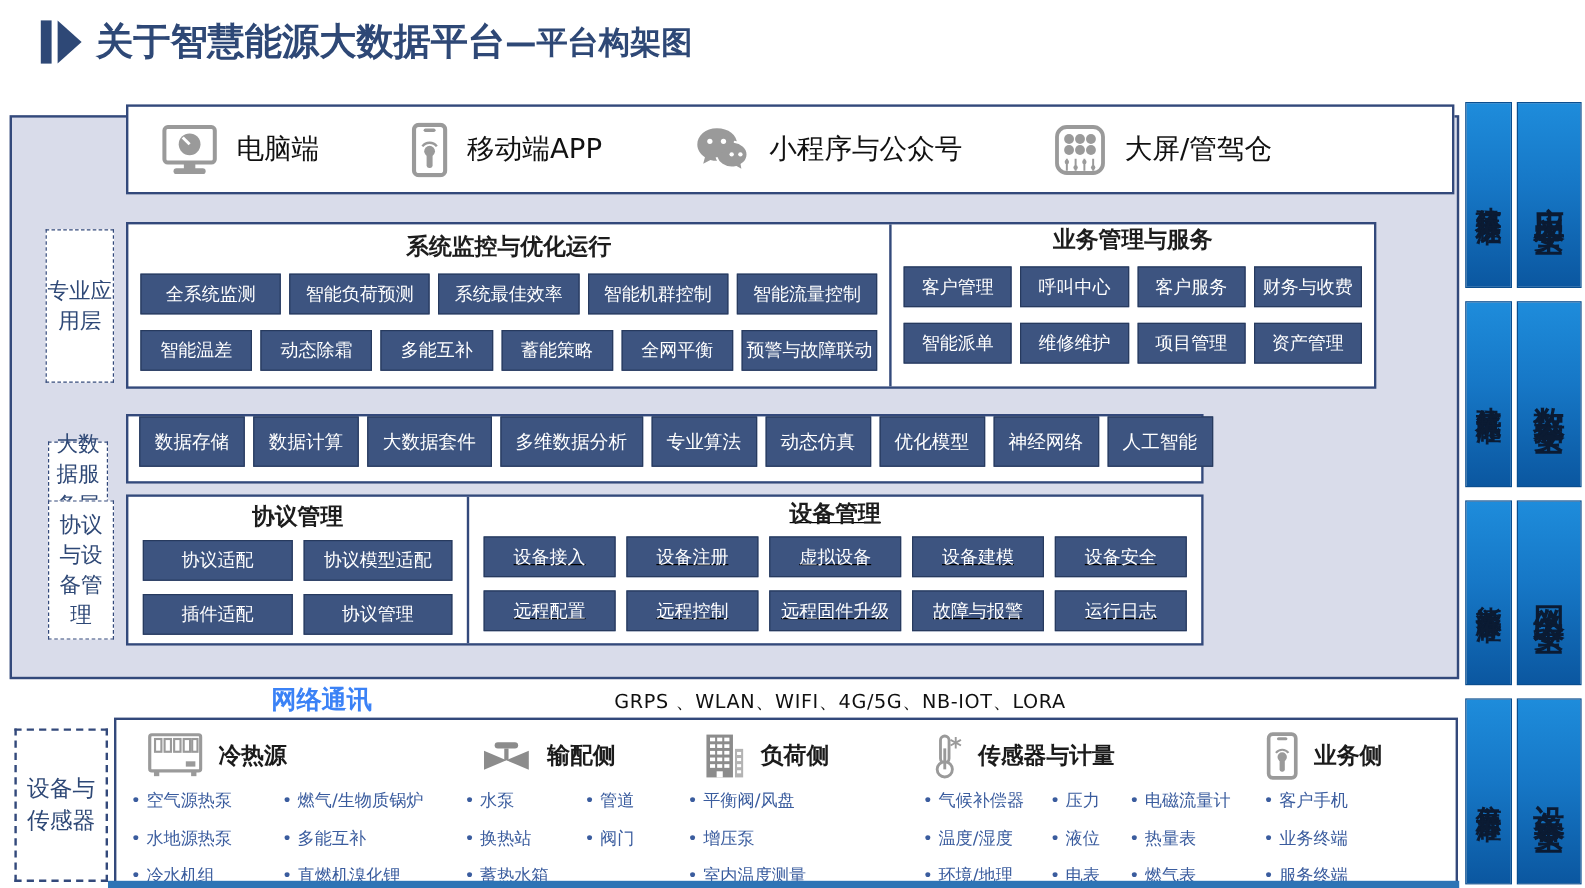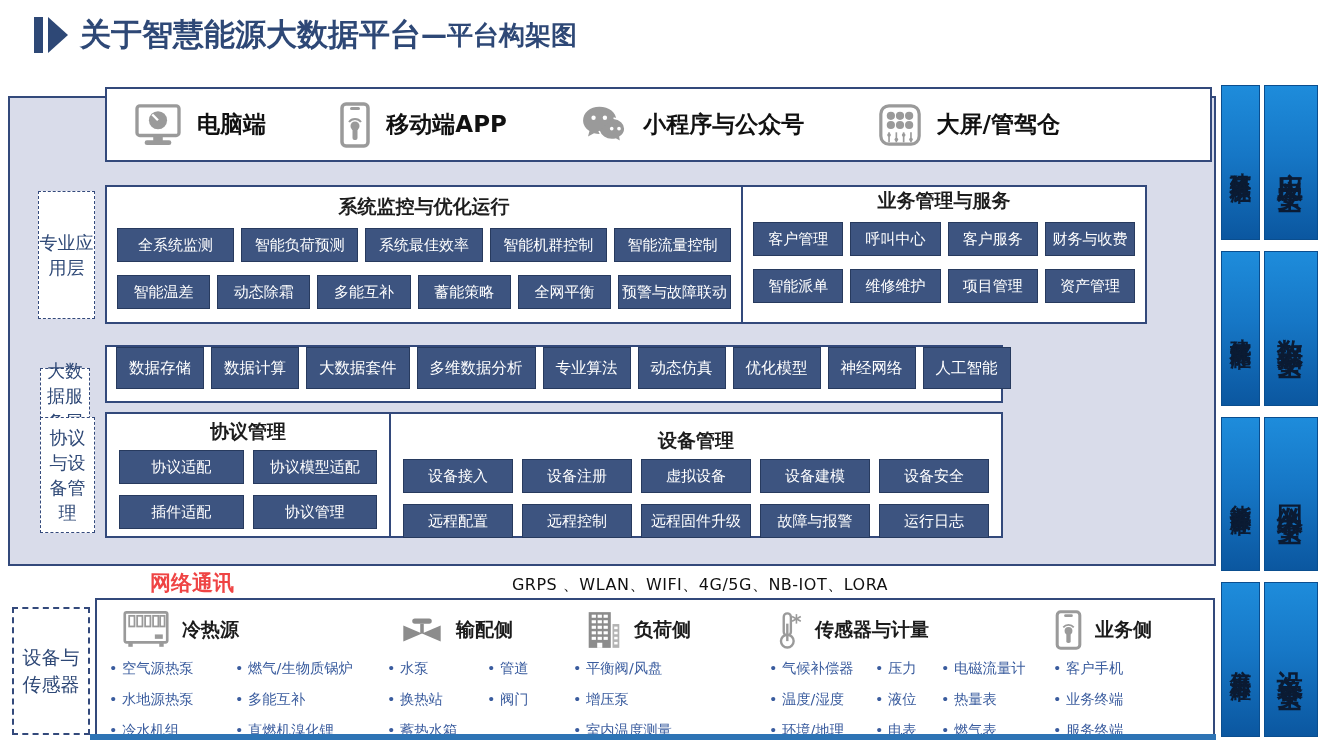--- a/index.html
+++ b/index.html
@@ -25,21 +25,21 @@
   .lab-app   { left:38px;  top:191px; width:57px; height:128px; }
   .lab-big   { left:40px;  top:368px; width:50px; height:56px; }
   .lab-proto { left:40px;  top:417px; width:55px; height:116px; }
   .lab-dev   { left:12px;  top:607px; width:78px; height:128px; border:2px dashed #33497B; font-size:19px; }
 
   
   .wbox { background:#fff; border:2px solid #33497B; }
 
   
   .pres-box { left:105px; top:87px; width:1107px; height:75px; display:flex; align-items:center; padding:0 150px 0 28px; justify-content:space-between; }
-  .pres-item { display:flex; align-items:center; gap:16px;font-weight:bold; }
+  .pres-item { display:flex; align-items:center; gap:16px; }
   .pres-item .p-label { font-size:23px; color:#111; }
 
   
   .app-box { left:105px; top:185px; width:1042px; height:139px; display:flex; padding:0; }
   .app-g1 { width:636px; border-right:2px solid #33497B; padding:6px 10px; }
   .app-g2 { flex:1; padding:0 10px; }
   .group-title { font-size:19px; color:#1d1d1d; text-align:center; font-weight:600; height:26px; line-height:26px; margin-bottom:9px; }
   .chip-row { display:flex; gap:7px; margin-bottom:13px; }
   .chip { background:#3D5480; border:1px solid #273A5E; color:#fff; display:flex; align-items:center; justify-content:center;
           white-space:nowrap; font-size:15px; }
@@ -51,26 +51,26 @@
   .big-box .chip.wide { flex:1.35 1 auto; }
 
   
   .shared-box { left:1008px; top:345px; width:204px; height:191px; padding:7px 11px; }
   .shared-grid { display:grid; grid-template-columns:1fr 1fr; gap:9px 10px; grid-auto-rows:minmax(34px,auto); }
   .shared-grid .chip { white-space:normal; text-align:center; line-height:1.15; padding:2px 3px; }
 
   
   .proto-box { left:105px; top:412px; width:898px; height:126px; display:flex; }
   .proto-g1 { width:284px; border-right:2px solid #33497B; padding:5px 12px; }
-  .proto-g2 { flex:1; padding:14px 12px; }
+  .proto-g2 { flex:1; padding:2px 12px;text-decoration:underline; }
   .proto-box .group-title { margin-bottom:7px; height:24px; line-height:24px; }
   .proto-box .chip-row { gap:9px; margin-bottom:11px; }
 
   
-  .net-label { left:150px; top:569px; width:160px; text-align:left; font-size:21px; font-weight:bold; color:#ef4444; }
+  .net-label { left:150px; top:569px; width:160px; text-align:right; font-size:21px; font-weight:bold; color:#3b82f6; }
   .net-protocols { left:420px; top:575px; width:560px; text-align:center; font-size:16px; font-weight:500; color:#101010; letter-spacing:0.5px; }
 
   
   .dev-box { left:95px; top:598px; width:1120px; height:150px; display:flex; padding:6px 12px 0 12px; }
   .dev-col { display:flex; flex-direction:column; }
   .dc1 { width:278px; } .dc2 { width:186px; } .dc3 { width:196px; } .dc4 { width:272px; } .dc5 { flex:1; }
   .dev-head { display:flex; align-items:center; gap:13px; height:52px; padding-left:14px; }
   .dev-head .d-title { font-size:19px; font-weight:bold; color:#1b1b1b; }
   .dev-bullets { display:flex; gap:4px; }
   .b-col { display:flex; flex-direction:column; }

